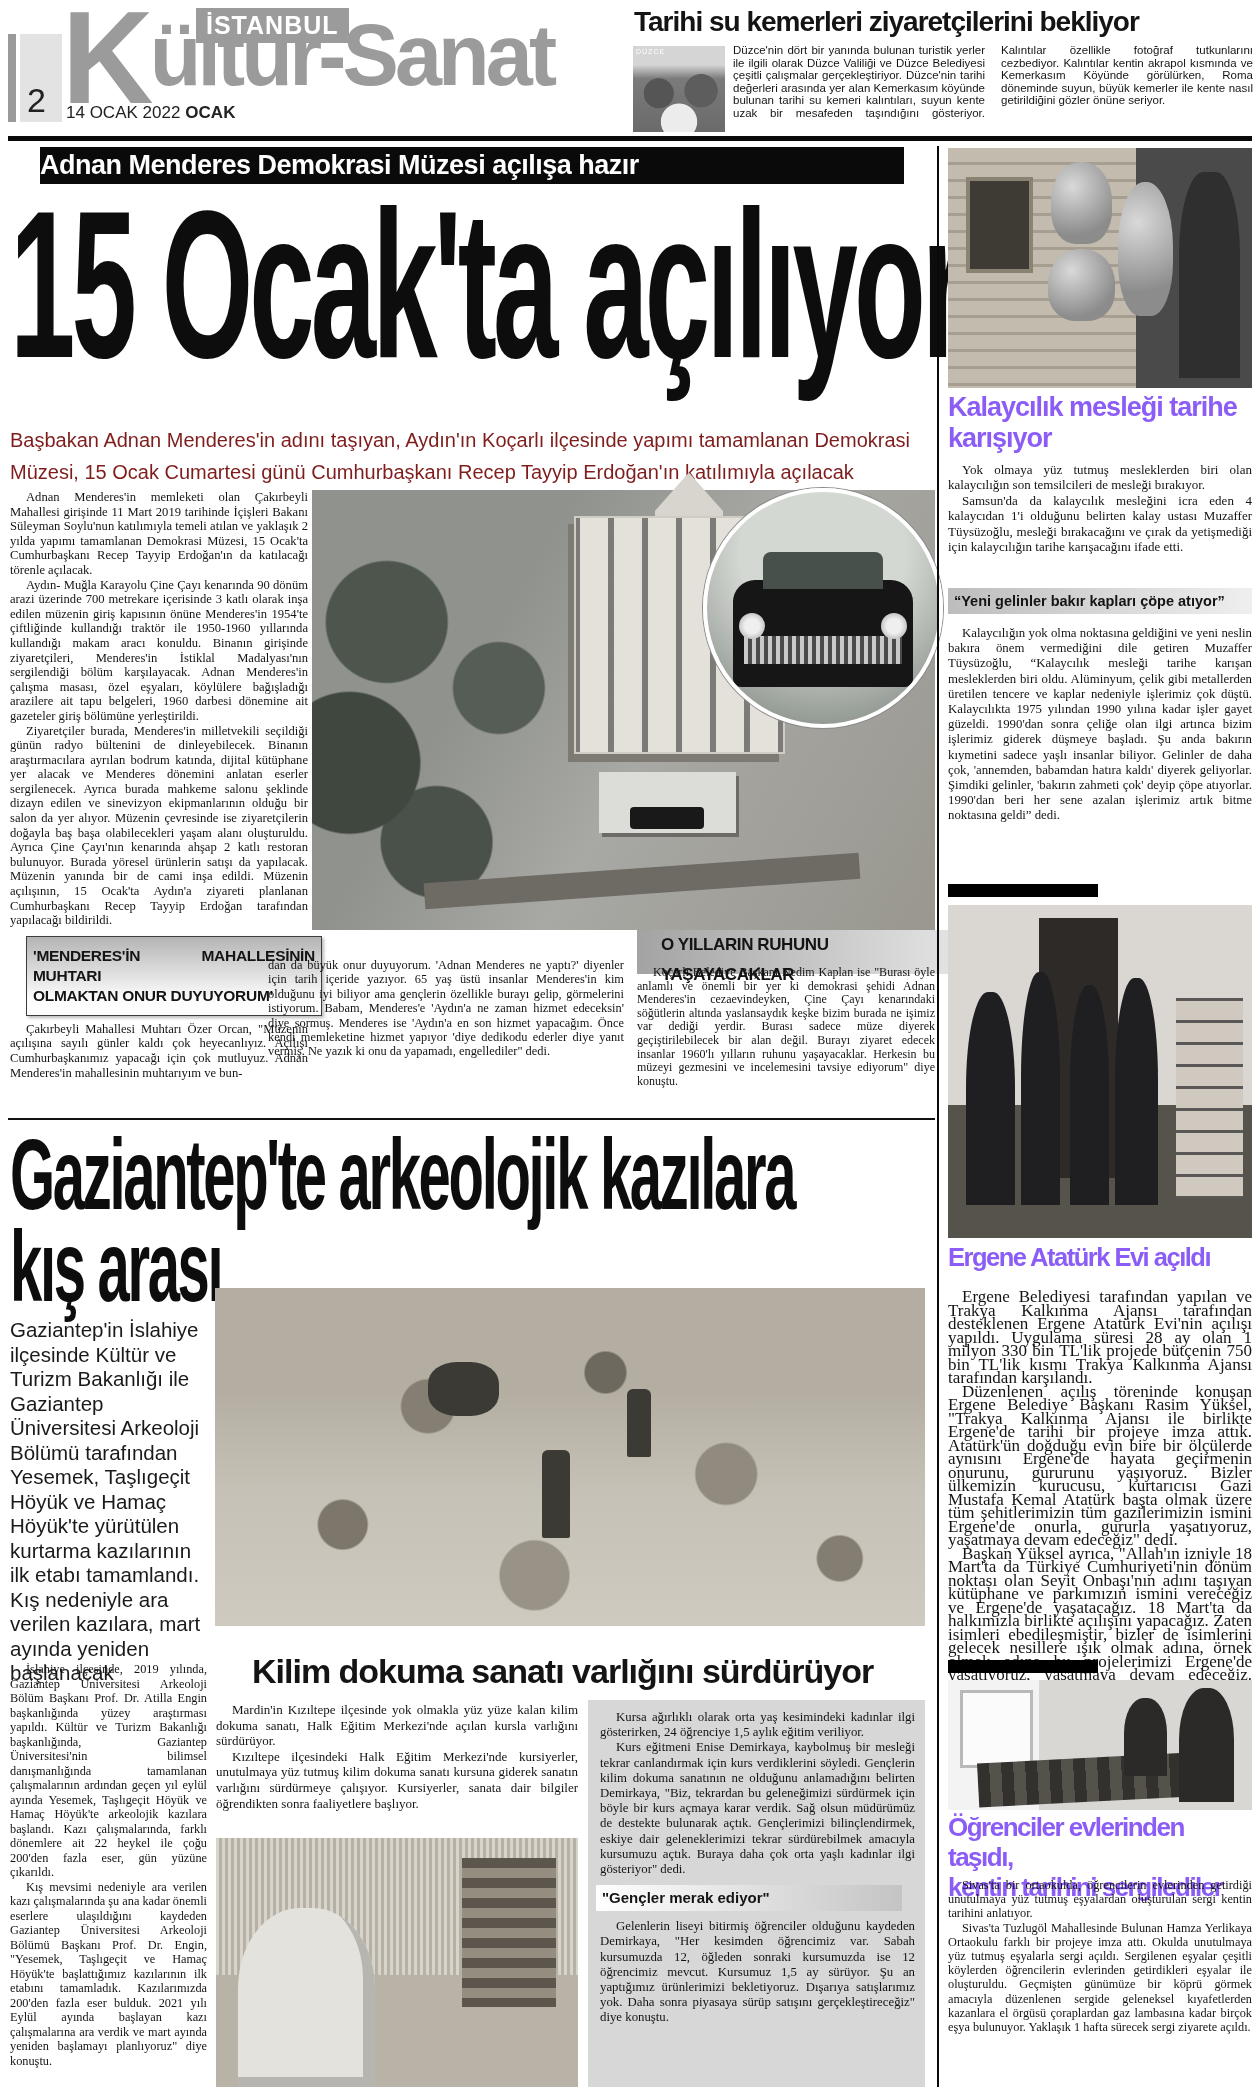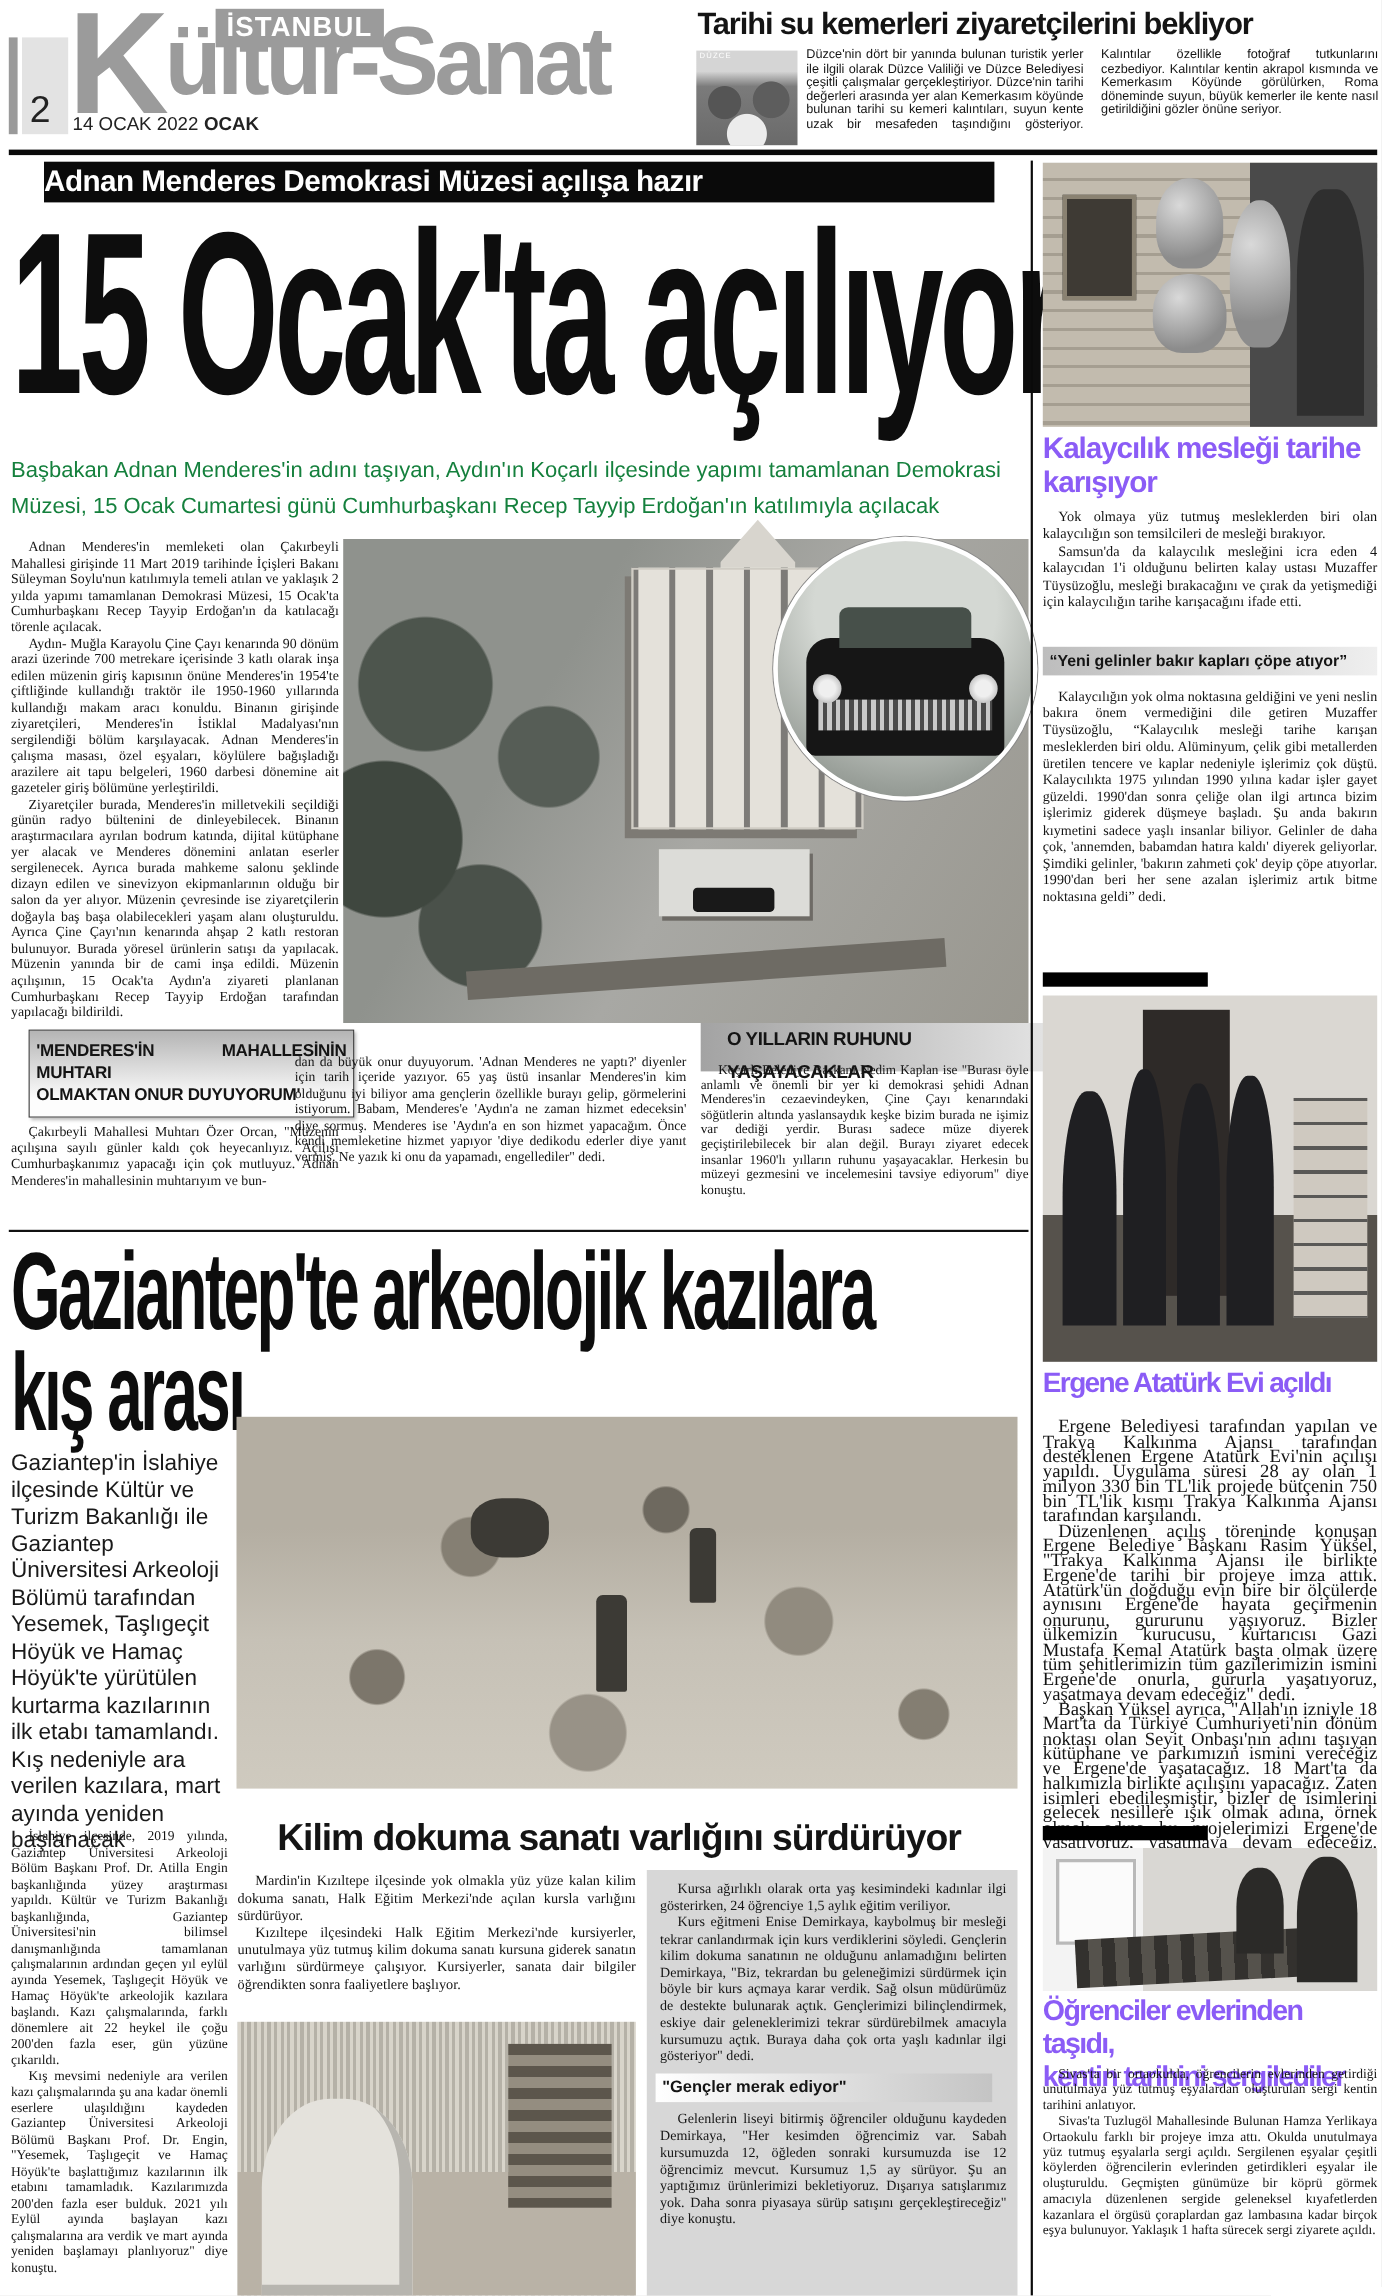--- a/index.html
+++ b/index.html
@@ -32,21 +32,21 @@
   .su-body{left:733px;top:44px;width:520px;height:92px;overflow:hidden;
            font:11.5px/12.6px "Liberation Sans",sans-serif;text-align:justify;
            column-count:2;column-gap:16px;}
 
   
   .kicker{left:40px;top:147px;width:864px;height:37px;background:#0a0a0a;color:#fff;
           font:bold 27px/37px "Liberation Sans",sans-serif;letter-spacing:-.5px;}
   .mega{left:10px;top:182px;font-family:"Liberation Sans",sans-serif;font-weight:bold;
         font-size:210px;line-height:205px;letter-spacing:-7px;white-space:nowrap;
         transform:scaleX(.56);transform-origin:0 0;color:#0d0d0d;}
-  .deck{left:10px;top:412px;width:924px;font:20px/32px "Liberation Sans",sans-serif;color:#15803d;}
+  .deck{left:10px;top:424px;width:924px;font:20px/32px "Liberation Sans",sans-serif;color:#7f1d1d;}
   .bodytext{font-size:12.6px;line-height:14.6px;text-align:justify;}
   .bodytext p{margin:0;text-indent:16px;}
   .col-1{left:10px;top:490px;width:298px;}
   .muhtari-box{margin:8px 0 6px 16px;width:282px;border:1px solid #3c3c3c;
                background:linear-gradient(180deg,#b4b4b4,#fdfdfd 80%);
                box-shadow:2px 2px 3px #bbb;padding:9px 6px;
                font:bold 15.5px/20px "Liberation Sans",sans-serif;letter-spacing:-.3px;}
   .col-2{left:268px;top:958px;width:356px;font-size:12.4px;line-height:14.4px;}
   .col-3{left:637px;top:966px;width:298px;font-size:12px;line-height:13.6px;}
   .caption-bar{left:637px;top:930px;width:298px;height:44px;

